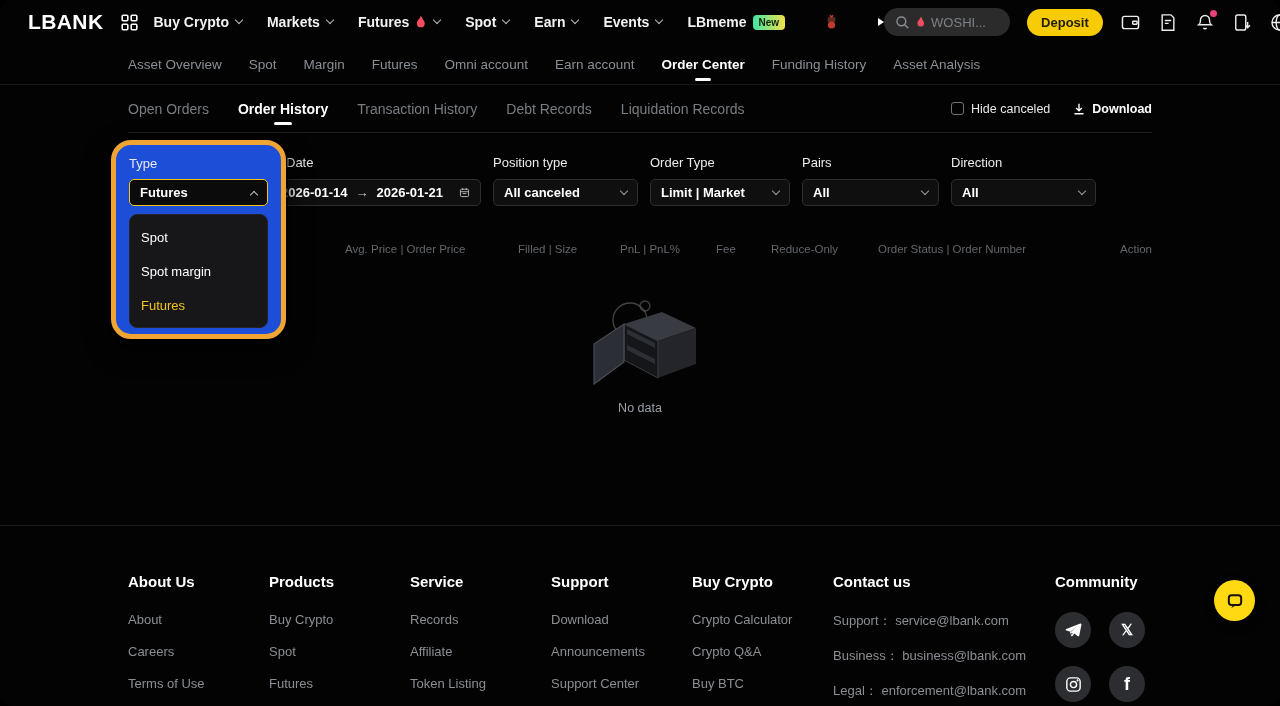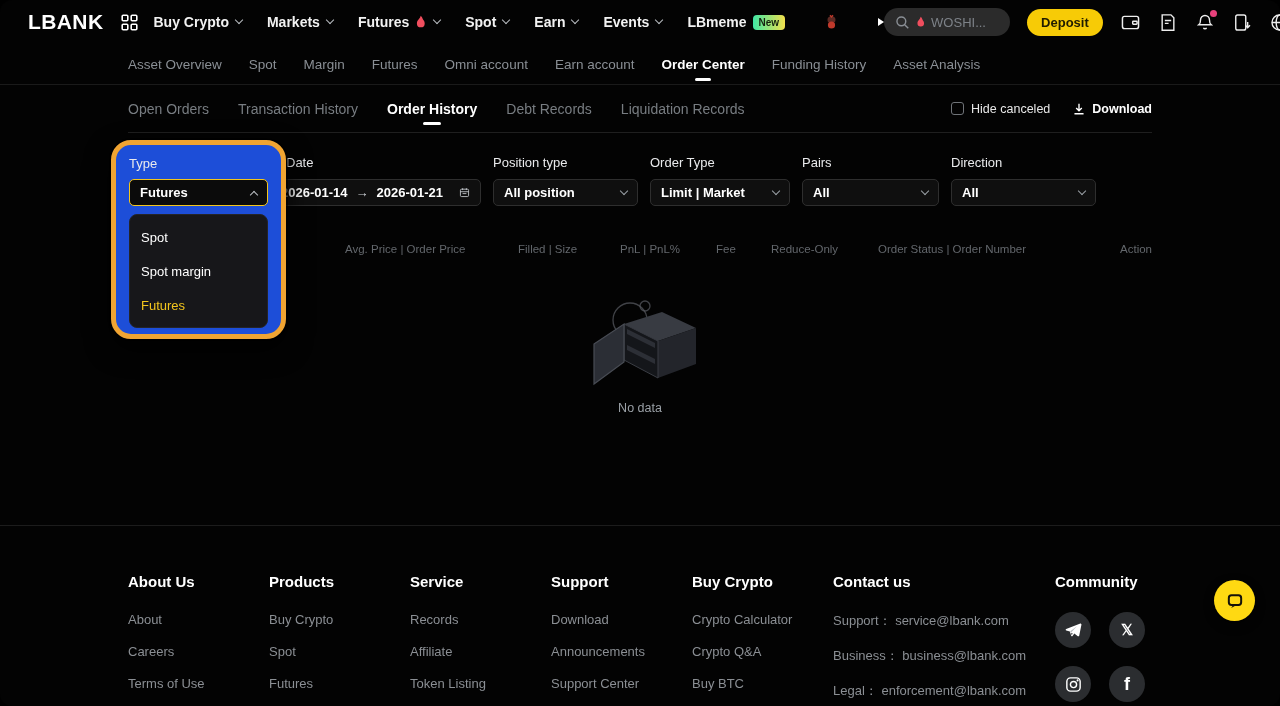--- a/index.html
+++ b/index.html
@@ -202,22 +202,22 @@
     <div class="item active">Order Center</div>
     <div class="item">Funding History</div>
     <div class="item">Asset Analysis</div>
   </div>
 
   <div class="content">
 
     <div class="tabsrow">
       <div class="tabs">
         <div class="tab">Open Orders</div>
+        <div class="tab active">Order History</div>
         <div class="tab">Transaction History</div>
-        <div class="tab active">Order History</div>
         <div class="tab">Debt Records</div>
         <div class="tab">Liquidation Records</div>
       </div>
       <div class="tabs-right">
         <div class="hidecancel">
           <span class="checkbox"></span>
           <span>Hide canceled</span>
         </div>
         <div class="download">
           <svg width="14" height="14" viewBox="0 0 16 16" fill="none" stroke="#fff" stroke-width="1.6">
@@ -238,21 +238,21 @@
           <span style="flex:1"></span>
           <svg width="17" height="17" viewBox="0 0 20 20" fill="none" stroke="#cfd3d8" stroke-width="1.5">
               <rect x="2.6" y="4" width="14.8" height="13.4" rx="2"></rect>
               <path d="M2.6 8.6h14.8M6.6 2.2v3.4M13.4 2.2v3.4M6.5 12h7"></path>
             </svg>
         </div>
       </div>
       <div class="fgroup w-pos">
         <div class="flabel">Position type</div>
         <div class="fselect w-pos">
-          <span class="val">All position</span>
+          <span class="val">All canceled</span>
           <span class="chev"></span>
         </div>
       </div>
       <div class="fgroup w-ord">
         <div class="flabel">Order Type</div>
         <div class="fselect w-ord">
           <span class="val">Limit | Market</span>
           <span class="chev"></span>
         </div>
       </div>

